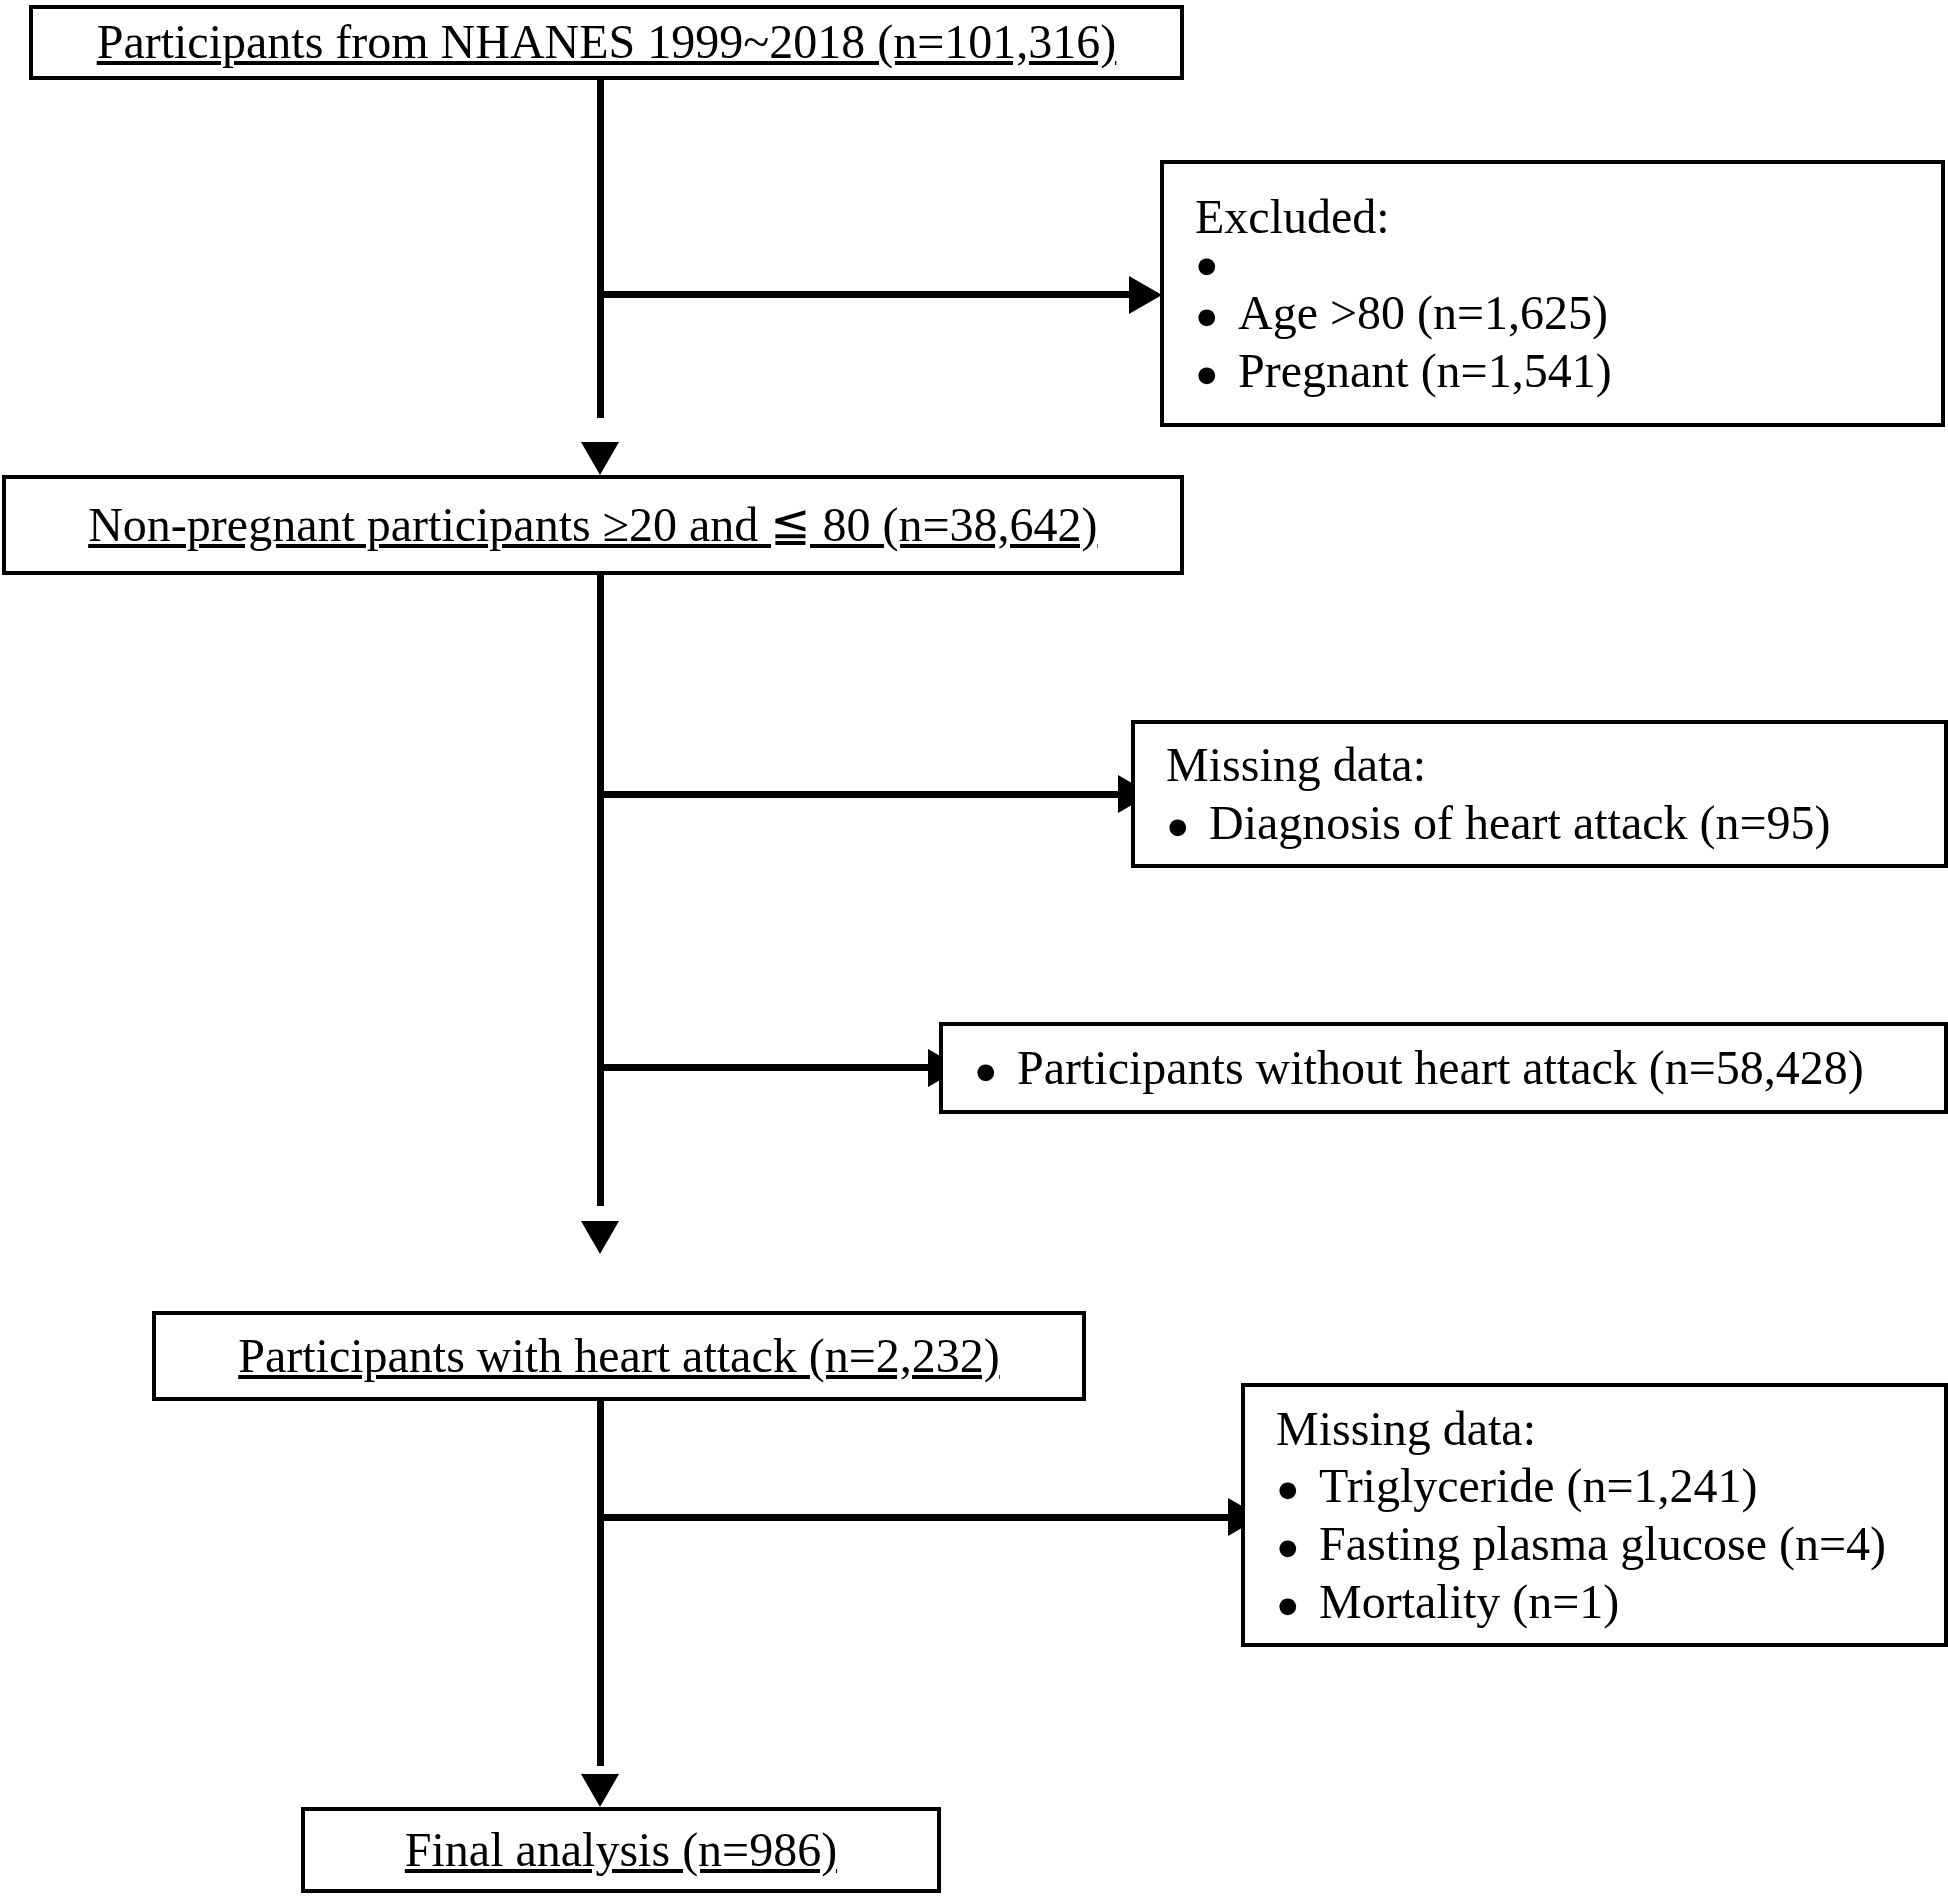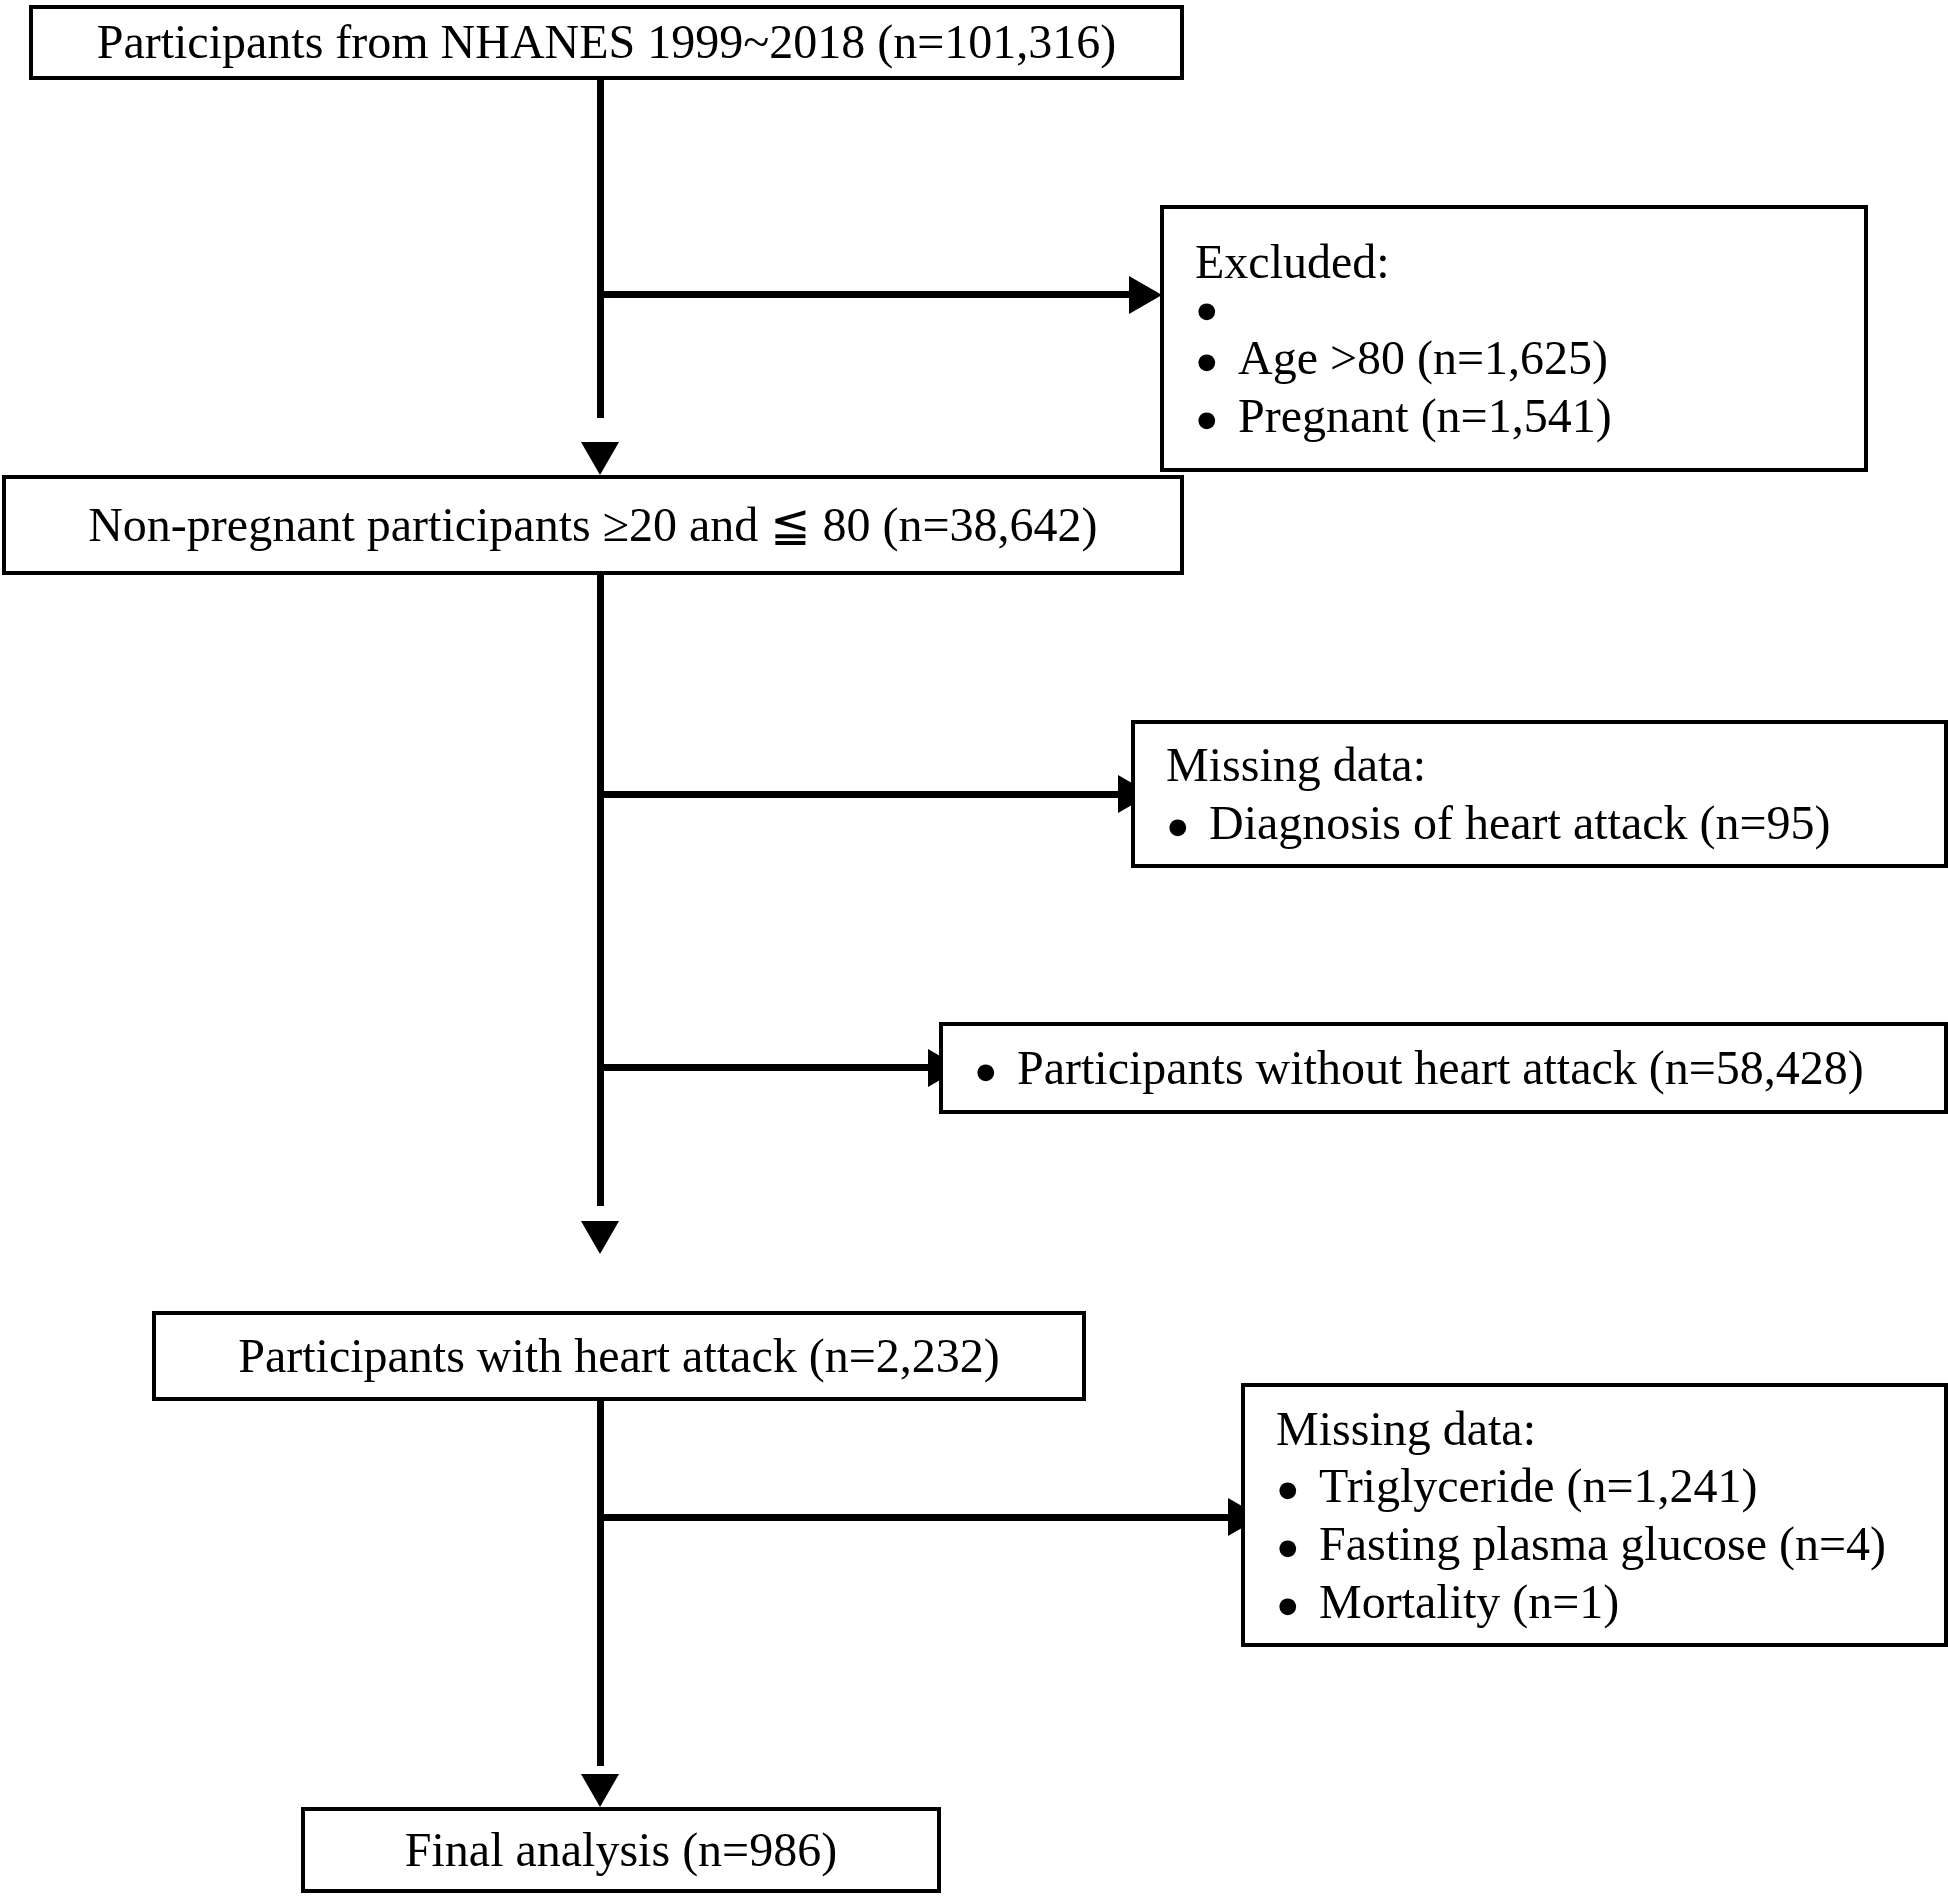--- a/index.html
+++ b/index.html
@@ -27,21 +27,21 @@
     justify-content: center;
   }
   .box.center { align-items: center; }
 
   .box-line {
     font-size: 48px;
     line-height: 1.18;
     white-space: nowrap;
     letter-spacing: 0px;
   }
-  .box.center .box-line { text-align: center; }
+  .box.center .box-line { text-align: center; text-decoration: underline; }
 
   .bullet-list {
     margin: 0;
     padding: 0;
     list-style: none;
   }
   .bullet-list li {
     display: flex;
     align-items: baseline;
     font-size: 48px;
@@ -114,21 +114,21 @@
   <div class="vline" style="left:597px; top:1344px; height:422px;"></div>
   <div class="arrow-down" style="left:581px; top:1774px;"></div>
 
   <div class="hline" style="left:597px; top:1514px; width:644px;"></div>
   <div class="arrow-right" style="left:1228px; top:1498px;"></div>
 
   <div class="box center" style="left:29px; top:4.9px; width:1155px; height:75px;">
     <div class="box-line">Participants from NHANES 1999~2018 (n=101,316)</div>
   </div>
 
-  <div class="box" style="left:1160px; top:160px; width:708px; height:267px;margin-top:45px;">
+  <div class="box" style="left:1160px; top:160px; width:785px; height:267px;">
     <div class="inner-pad">
       <div class="heading-line">Excluded:</div>
       <ul class="bullet-list">
         <li>
           <span class="bullet-glyph">●</span>
         </li>
         <li>
           <span class="bullet-glyph">●</span>
           <span>Age &gt;80 (n=1,625)</span>
         </li>

